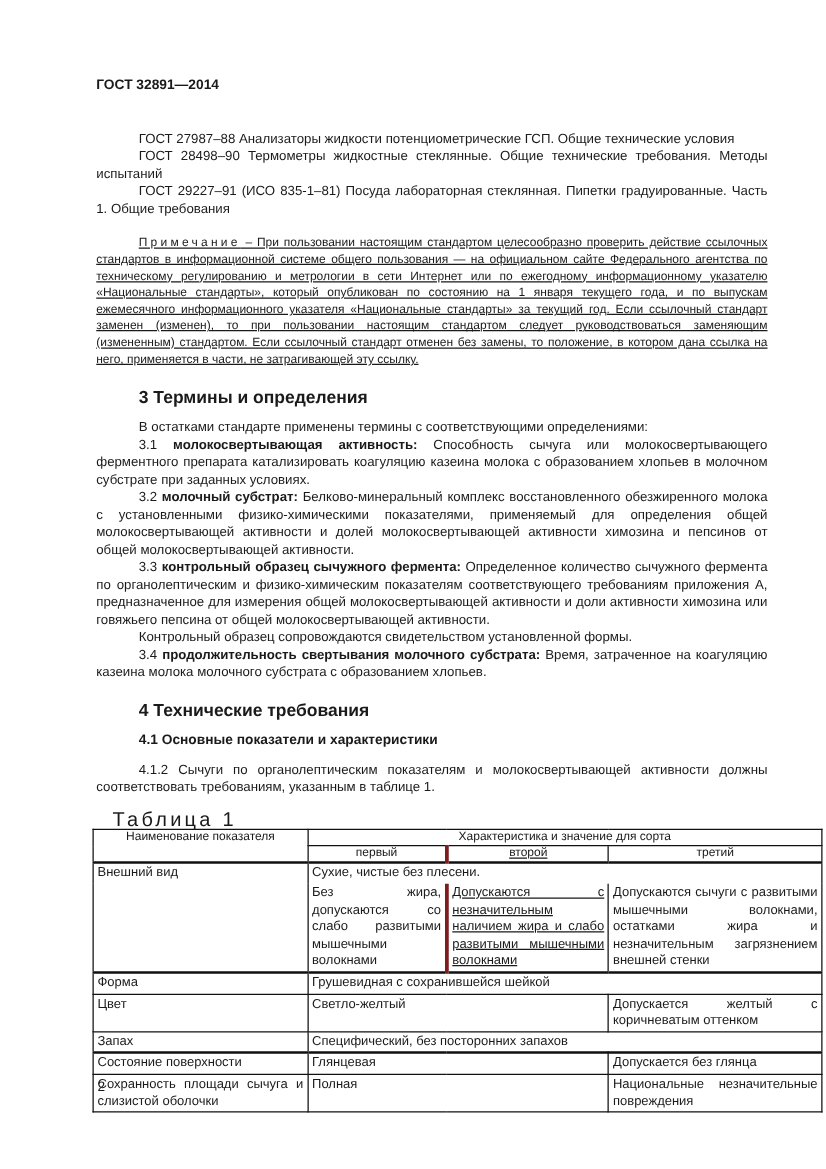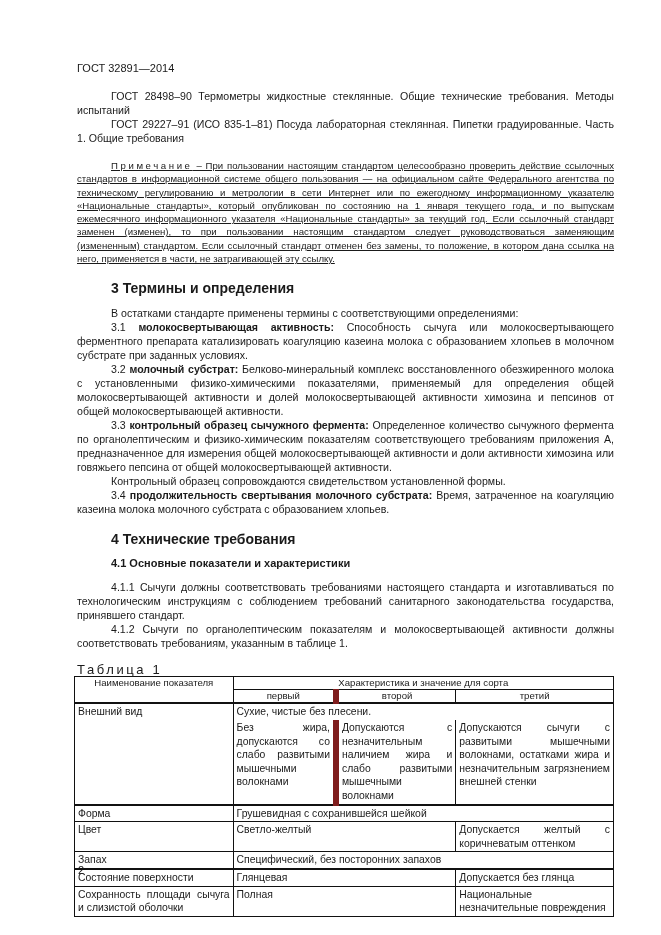--- a/index.html
+++ b/index.html
@@ -1,59 +1,59 @@
 <!DOCTYPE html>
 <html><head>
 <meta charset="utf-8">
 <style>
   html, body { margin: 0; padding: 0; background: #ffffff; }
   body { width: 661px; height: 935px; position: relative; overflow: hidden;
          font-family: "Liberation Sans", sans-serif; color: #1a1a1a; font-size: 10.6px; }
   .page { position: absolute; left: 77px; top: 62px; width: 537px; }
-  .running-head { font-weight: normal; font-size: 11px; margin-bottom: 15px; }
+  .running-head { font-weight: bold; font-size: 11px; margin-bottom: 30px; }
   p { margin: 0; line-height: 14px; text-align: justify; }
   .ind { text-indent: 34px; }
   .note { font-size: 9.6px; line-height: 13.3px; margin-top: 14px; text-decoration: underline; }
   .spaced { letter-spacing: 2.6px; }
   h2 { font-size: 14px; font-weight: bold; margin: 15px 0 10px 34px; }
   h3 { font-size: 11px; font-weight: bold; margin: 10px 0 11px 34px; }
   b { font-weight: bold; }
-  .tbl-title { font-size: 13px; letter-spacing: 2.6px; margin-top: 14px; line-height: 12px; }
-  table { border-collapse: collapse; width: 540px; margin-left: -3px; font-size: 10.4px; }
+  .tbl-title { font-size: 16px; letter-spacing: 2.6px; margin-top: 14px; line-height: 12px; margin-left: 13px; }
+  table { border-collapse: collapse; width: 584px; margin-left: -3px; font-size: 10.4px; }
   td { border: 1px solid #111; padding: 1px 3px; vertical-align: top; line-height: 13.6px; }
   .hd td { font-size: 9.6px; text-align: center; line-height: 12px; padding: 0 3px; }
   .c { }
   .j { text-align: justify; }
   .thick-b { border-bottom: 2px solid #111; }
-  .thick-l { border-left: 6px solid #7f1d1d; }
+  .thick-l { border-left: 3px solid #7f1d1d; text-decoration: underline; }
   .page-num { position: absolute; left: 78px; top: 864px; font-size: 11px; }
 </style>
 </head>
 <body>
 
 <div class="page">
   <div class="running-head">ГОСТ 32891—2014</div>
 
+  <p class="ind">ГОСТ 27987–88 Анализаторы жидкости потенциометрические ГСП. Общие технические условия</p>
   <p class="ind">ГОСТ 28498–90 Термометры жидкостные стеклянные. Общие технические требования. Методы испытаний</p>
   <p class="ind">ГОСТ 29227–91 (ИСО 835-1–81) Посуда лабораторная стеклянная. Пипетки градуированные. Часть 1. Общие требования</p>
 
   <p class="note ind"><span class="spaced">Примечание</span><span> – При пользовании настоящим стандартом целесообразно проверить действие ссылочных стандартов в информационной системе общего пользования — на официальном сайте Федерального агентства по техническому регулированию и метрологии в сети Интернет или по ежегодному информационному указателю «Национальные стандарты», который опубликован по состоянию на 1 января текущего года, и по выпускам ежемесячного информационного указателя «Национальные стандарты» за текущий год. Если ссылочный стандарт заменен (изменен), то при пользовании настоящим стандартом следует руководствоваться заменяющим (измененным) стандартом. Если ссылочный стандарт отменен без замены, то положение, в котором дана ссылка на него, применяется в части, не затрагивающей эту ссылку.</span></p>
 
   <h2>3  Термины и определения</h2>
   <p class="ind">В остатками стандарте применены термины с соответствующими определениями:</p>
 
   <p class="ind"><span>3.1 </span><b>молокосвертывающая активность:</b><span> Способность сычуга или молокосвертывающего ферментного препарата катализировать коагуляцию казеина молока с образованием хлопьев в молочном субстрате при заданных условиях.</span></p>
   <p class="ind"><span>3.2 </span><b>молочный субстрат:</b><span> Белково-минеральный комплекс восстановленного обезжиренного молока с установленными физико-химическими показателями, применяемый для определения общей молокосвертывающей активности и долей молокосвертывающей активности химозина и пепсинов от общей молокосвертывающей активности.</span></p>
   <p class="ind"><span>3.3 </span><b>контрольный образец сычужного фермента:</b><span> Определенное количество сычужного фермента по органолептическим и физико-химическим показателям соответствующего требованиям приложения А, предназначенное для измерения общей молокосвертывающей активности и доли активности химозина или говяжьего пепсина от общей молокосвертывающей активности.</span></p>
   <p class="ind">Контрольный образец сопровождаются свидетельством установленной формы.</p>
   <p class="ind"><span>3.4 </span><b>продолжительность свертывания молочного субстрата:</b><span> Время, затраченное на коагуляцию казеина молока молочного субстрата с образованием хлопьев.</span></p>
 
   <h2>4  Технические требования</h2>
   <h3>4.1  Основные показатели и характеристики</h3>
-  <p class="ind">4.1.1 Сычуги должны соответствовать требованиями настоящего стандарта и изготавливаться по технологическим инструкциям с соблюдением требований санитарного законодательства государства, принявшего стандарт.</p>
   <p class="ind">4.1.2 Сычуги по органолептическим показателям и молокосвертывающей активности должны соответствовать требованиям, указанным в таблице 1.</p>
 
   <div class="tbl-title">Таблица 1</div>
   <table>
     <colgroup>
         <col style="width:159px">
         <col style="width:103px">
         <col style="width:120px">
         <col style="width:158px">
       </colgroup>

